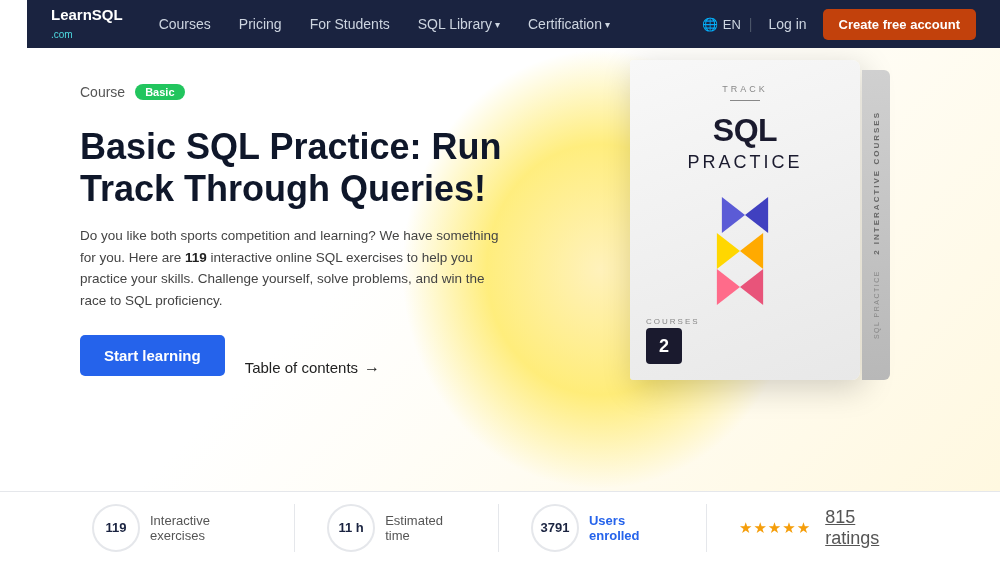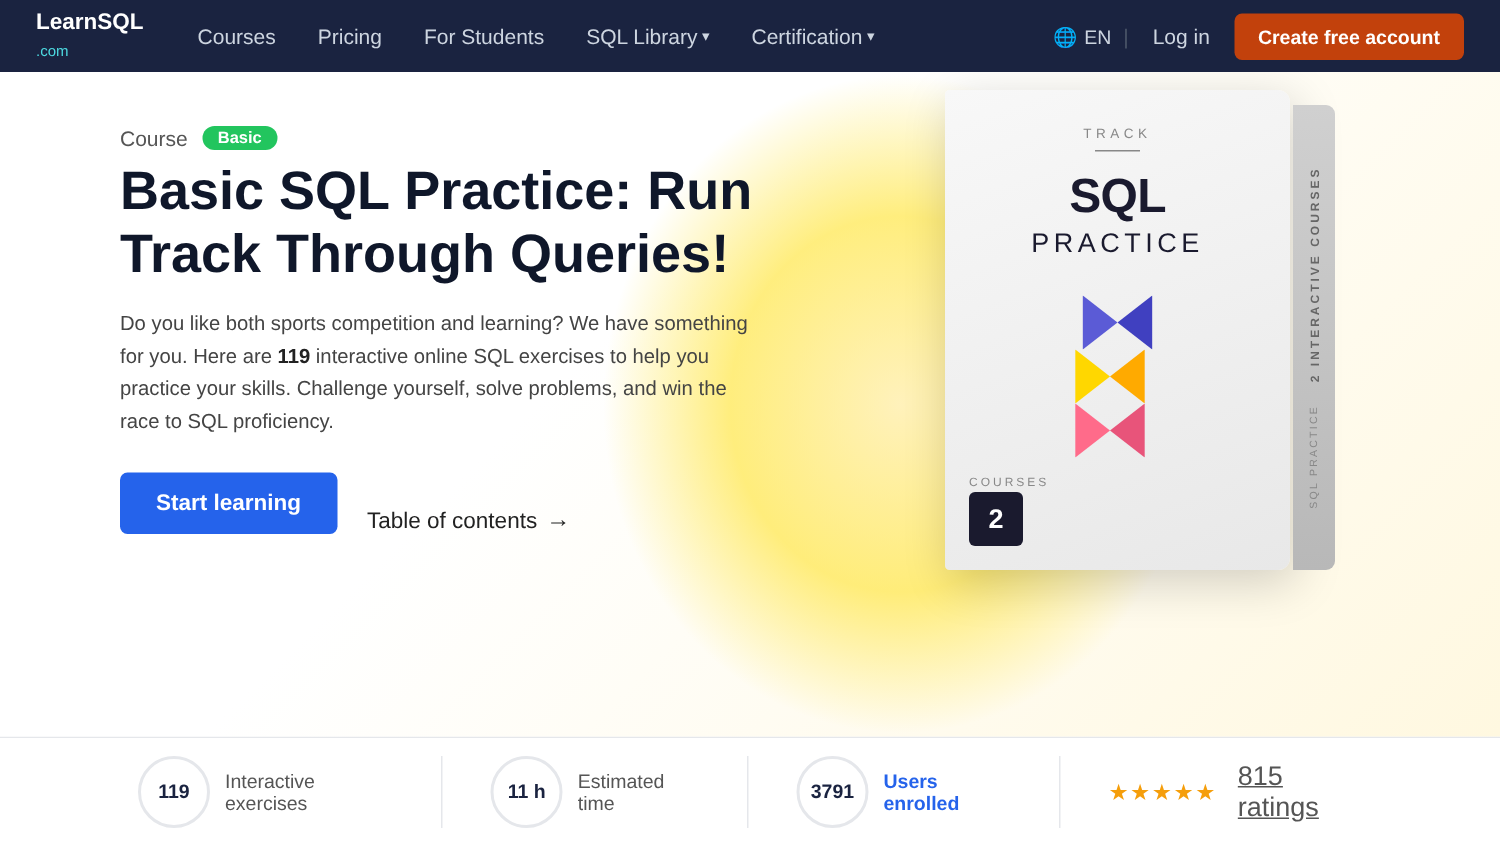--- a/index.html
+++ b/index.html
@@ -6,20 +6,21 @@
     body { font-family: -apple-system, BlinkMacSystemFont, 'Segoe UI', Arial, sans-serif; width: 1000px; height: 563px; overflow: hidden; background: #fff; }
 
     
     nav {
       background: #1a2340;
       height: 48px;
       display: flex;
       align-items: center;
       padding: 0 24px;
       gap: 8px;
+      margin-left: 27px;
     }
     .nav-logo {
       display: flex;
       align-items: center;
       margin-right: 16px;
     }
     .nav-logo-text {
       color: #fff;
       font-size: 15px;
       font-weight: 700;
@@ -103,21 +104,21 @@
     }
     .hero-left {
       flex: 1;
       z-index: 1;
       padding-top: 4px;
     }
     .course-label-row {
       display: flex;
       align-items: center;
       gap: 10px;
-      margin-bottom: 6px;
+      margin-bottom: 26px;
     }
     .course-label {
       font-size: 14px;
       color: #555;
     }
     .badge-basic {
       background: #22c55e;
       color: #fff;
       font-size: 11px;
       font-weight: 700;

